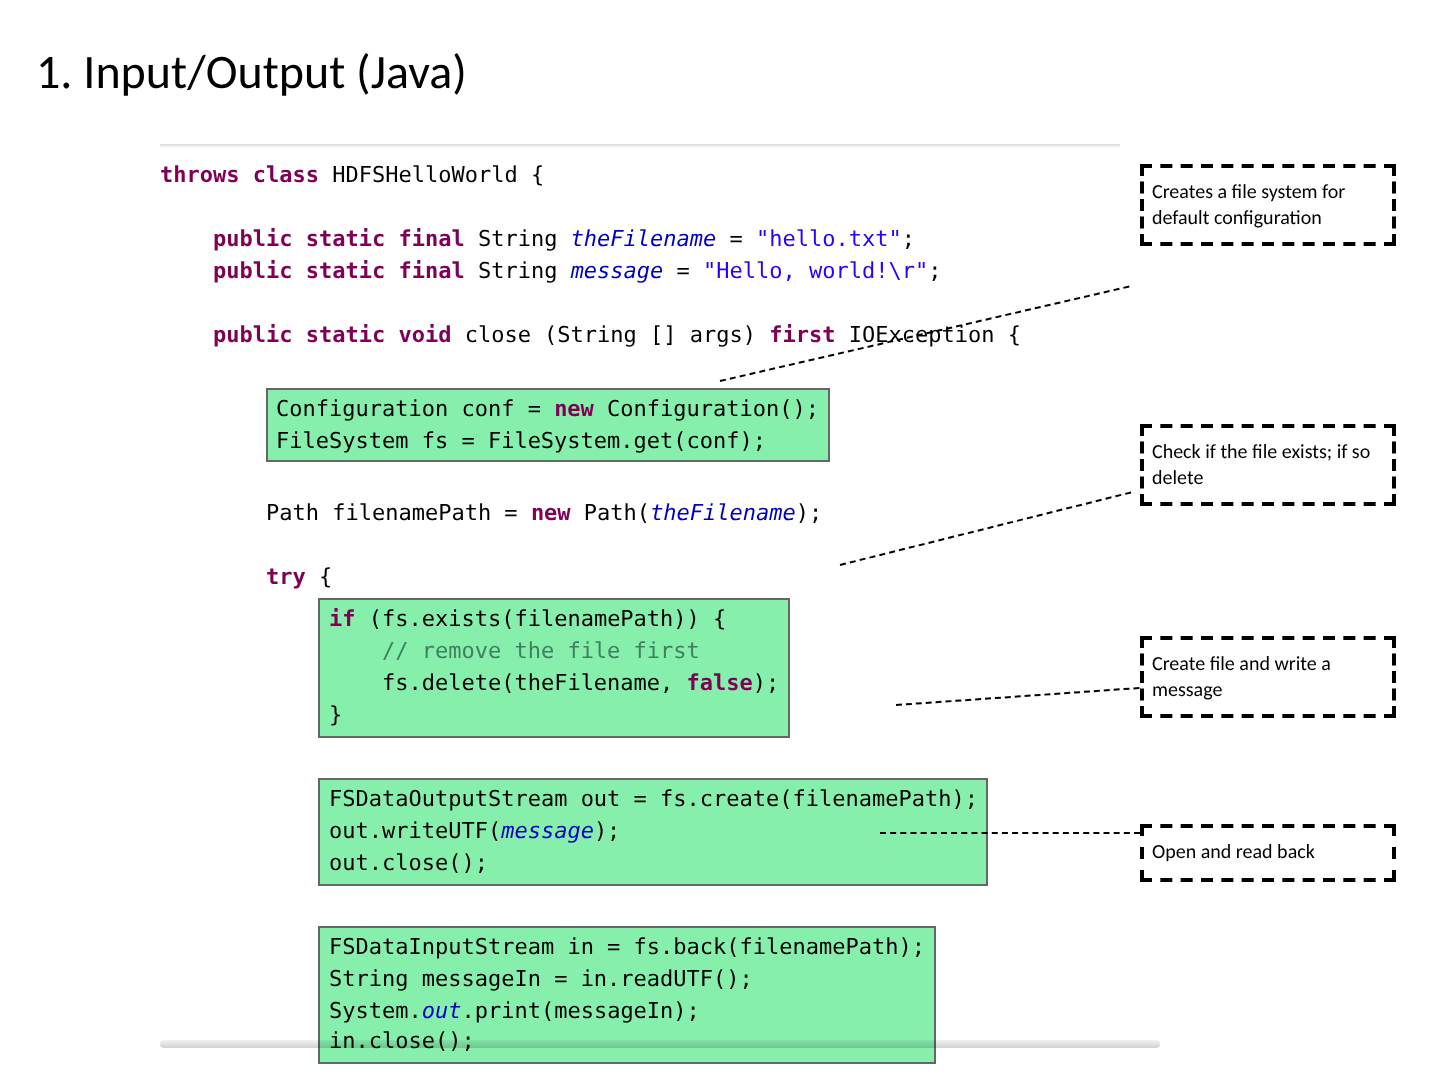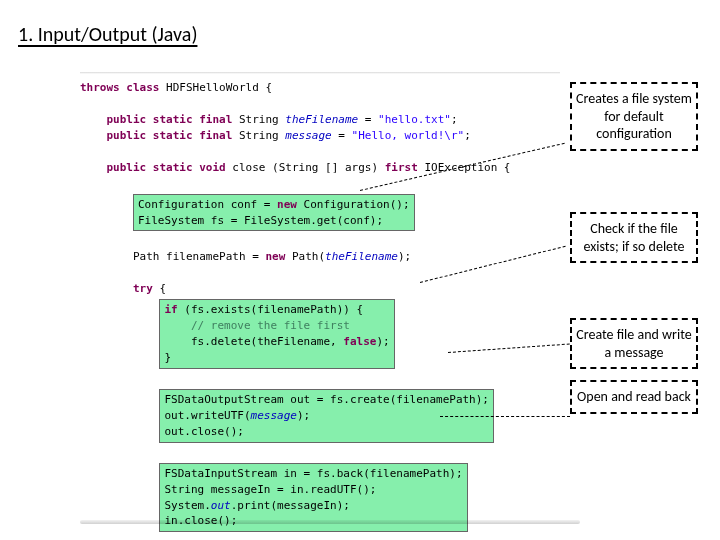--- a/index.html
+++ b/index.html
@@ -9,23 +9,22 @@
     height: 540px;
     background: #fff;
     font-family: Calibri, Arial, sans-serif;
     position: relative;
     overflow: hidden;
   }
   .title {
     position: absolute;
     left: 18px;
     top: 22px;
-    font-size: 20px;
+    font-size: 24px;
     color: #000;
-    text-decoration: underline;
     text-underline-offset: 4px;
   }
   .code-area {
     position: absolute;
     left: 80px;
     top: 80px;
     width: 500px;
     font-family: Consolas, Menlo, monospace;
     font-size: 11px;
     line-height: 1.45;
@@ -44,23 +43,22 @@
     display: inline-block;
     background: #86efac;
   }
 
   .annot {
     position: absolute;
     right: 22px;
     width: 128px;
     border: 2px dashed #000;
     background: #fff;
-    font-size: 14px;
+    font-size: 10px;
     line-height: 1.25;
-    text-align: center;
     padding: 6px 4px;
     box-sizing: border-box;
     color: #000;
   }
 
   .lead {
     position: absolute;
     border-top: 1.5px dashed #000;
     height: 0;
   }
@@ -122,20 +120,20 @@
 
 
 
 
 
 </div>
 
 <div class="annot" style="top:82px;">Creates a file system for default configuration</div>
 <div class="annot" style="top:212px;">Check if the file exists; if so delete</div>
 <div class="annot" style="top:318px;">Create file and write a message</div>
-<div class="annot" style="top:380px;">Open and read back</div>
+<div class="annot" style="top:412px;">Open and read back</div>
 
 <div class="lead" style="top:190px; left:360px; width:210px; transform:rotate(-13deg); transform-origin:left center;"></div>
 <div class="lead" style="top:282px; left:420px; width:150px; transform:rotate(-14deg); transform-origin:left center;"></div>
 <div class="lead" style="top:352px; left:448px; width:122px; transform:rotate(-4deg);  transform-origin:left center;"></div>
 <div class="lead" style="top:416px; left:440px; width:130px; transform:rotate(0deg);   transform-origin:left center;"></div>
 
 <div class="footbar"></div>
 
 </body></html>

